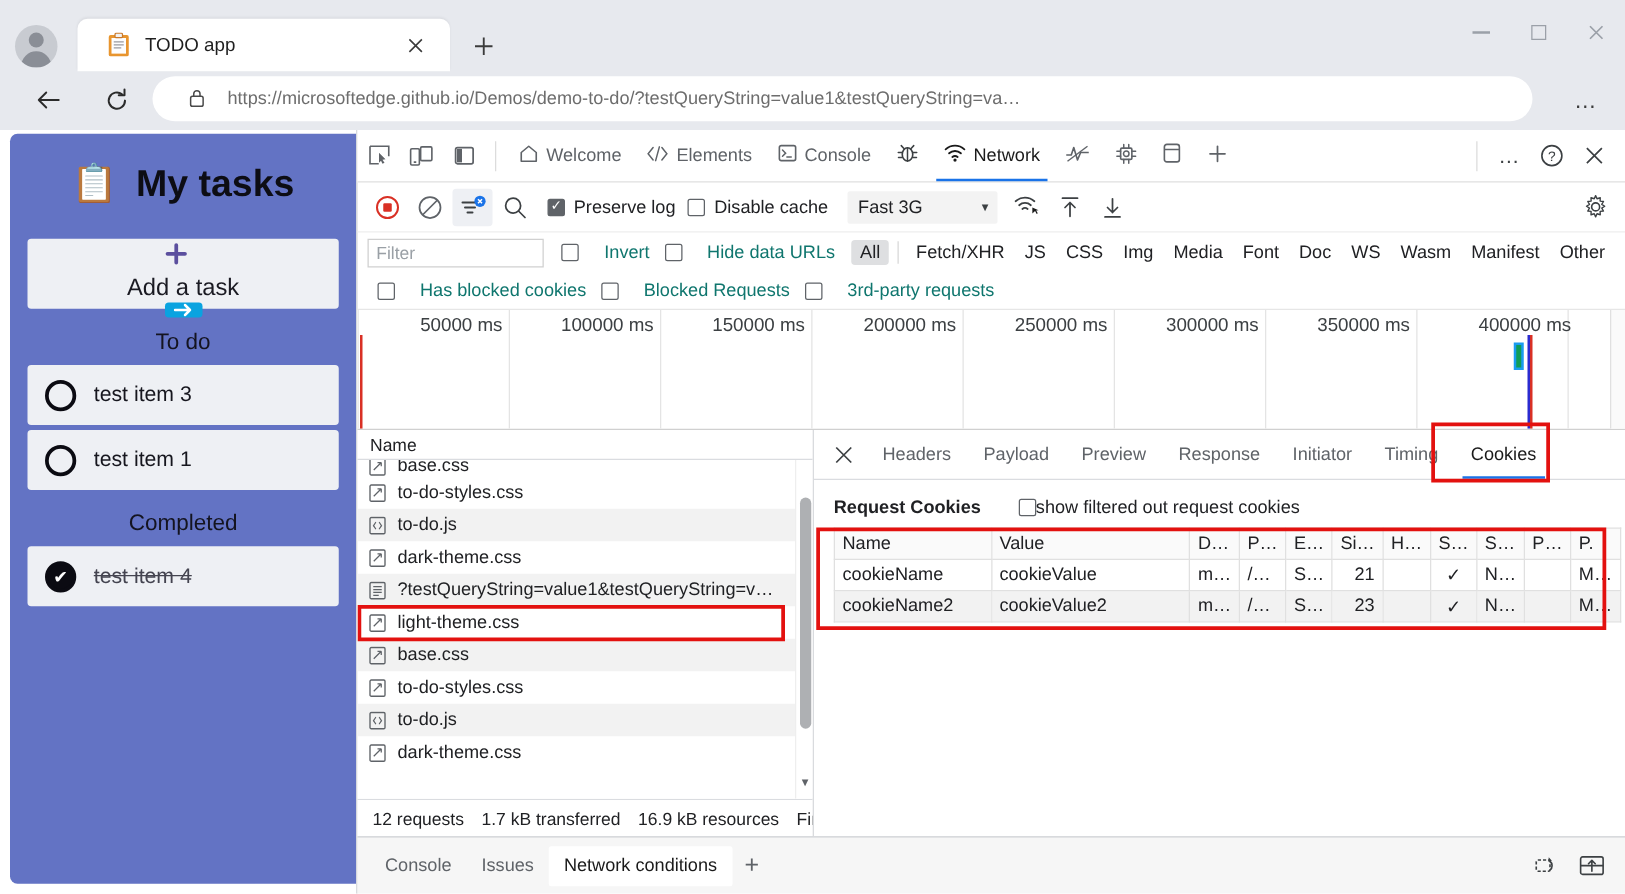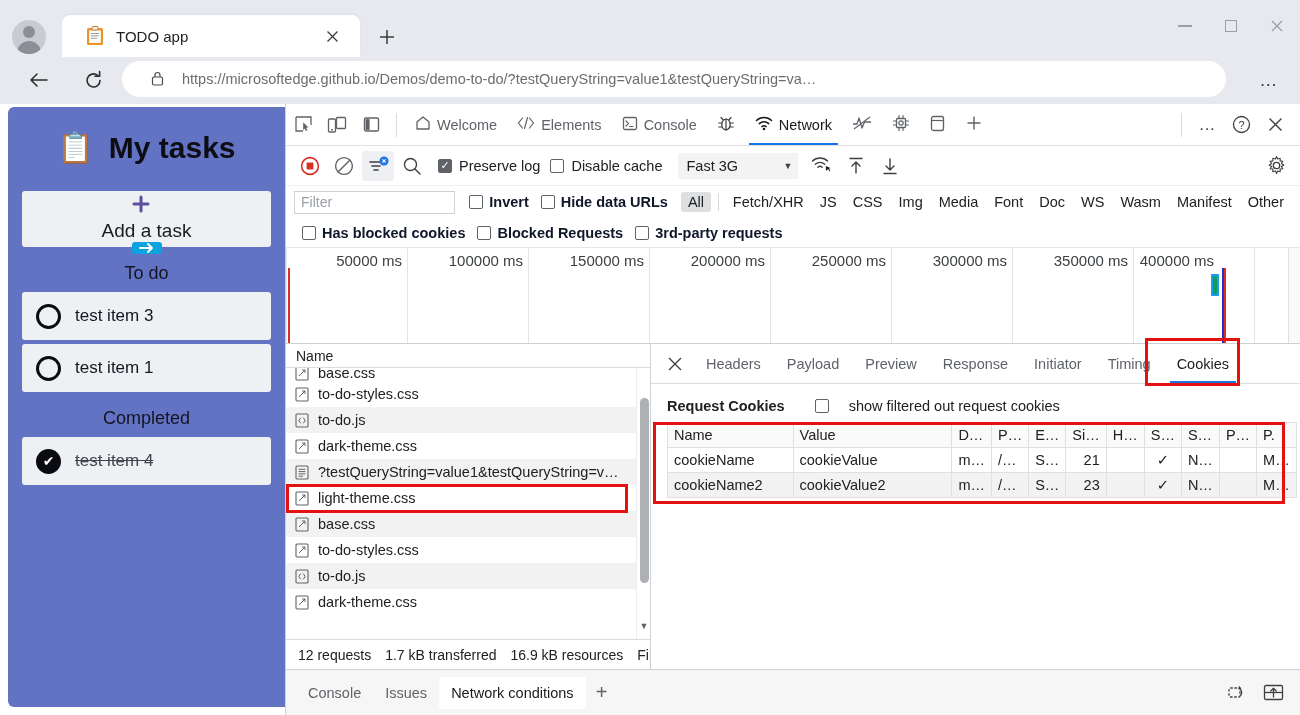--- a/index.html
+++ b/index.html
@@ -205,21 +205,21 @@
 
   .dt-filterbar {
     height: 32px; display: flex; align-items: center; padding: 0 8px;
     gap: 0; flex: none;
   }
   .filter-input {
     width: 200px; height: 23px; border: 1px solid #d0d0d0; background: #fff;
     font-size: 14px; color: #9aa0a6; padding: 0 6px; display: flex;
     align-items: center; margin-right: 14px;
   }
-  .fchk { display: flex; align-items: center; gap: 6px; font-size: 14.5px; color: #0f172a; margin-right: 12px; white-space: nowrap; font-weight: bold; }
+  .fchk { display: flex; align-items: center; gap: 20px; font-size: 14.5px; color: #0f766e; margin-right: 12px; white-space: nowrap; }
   .ftype {
     font-size: 14.5px; color: #202124; padding: 2px 7px; border-radius: 3px;
     margin: 0 1px; white-space: nowrap;
   }
   .ftype.sel { background: #dedfe1; }
   .fdiv { width: 1px; height: 18px; background: #d8d8d8; margin: 0 6px; }
 
   .dt-filterbar2 {
     height: 30px; display: flex; align-items: center; padding: 0 16px;
     gap: 0; flex: none; border-bottom: 1px solid #e6e6e6;
@@ -310,21 +310,21 @@
     font-size: 14.5px; color: #5f6368; position: relative;
   }
   .dtab.active { color: #1a1a1a; }
   .dtab.active::after {
     content: ""; position: absolute; left: 6px; right: 6px; bottom: 0;
     height: 2.5px; background: #1a73e8;
   }
   .detail-body { flex: 1; padding: 14px 16px; position: relative; min-height: 0; }
   .cookie-title-row { display: flex; align-items: center; gap: 30px; margin-bottom: 8px; }
   .cookie-title { font-size: 14.5px; font-weight: bold; color: #202124; }
-  .cookie-filter-chk { display: flex; align-items: center; gap: 20px; font-size: 14.5px; color: #202124; }
+  .cookie-filter-chk { display: flex; align-items: center; gap: 0; font-size: 14.5px; color: #202124; }
   .ck-table { width: 630px; border-collapse: collapse; font-size: 14.5px; color: #202124; }
   .ck-table th, .ck-table td {
     border: 1px solid #e0e0e0; padding: 2px 6px; text-align: left;
     font-weight: normal; height: 25px; white-space: nowrap; overflow: hidden;
   }
   .ck-table thead th { background: #fafafa; }
   .ck-table tbody tr.odd td { background: #ffffff; }
   .ck-table tbody tr.even td { background: #f2f2f2; }
   .ck-num { text-align: right !important; }
   .ck-center { text-align: center !important; }
@@ -683,21 +683,21 @@
         <div class="ov-tick" style="left:847px;"></div>
         <div class="ov-tick" style="left:968px;"></div>
 
         <div class="ov-label" style="left:121px;">50000 ms</div>
         <div class="ov-label" style="left:242px;">100000 ms</div>
         <div class="ov-label" style="left:363px;">150000 ms</div>
         <div class="ov-label" style="left:484px;">200000 ms</div>
         <div class="ov-label" style="left:605px;">250000 ms</div>
         <div class="ov-label" style="left:726px;">300000 ms</div>
         <div class="ov-label" style="left:847px;">350000 ms</div>
-        <div class="ov-label" style="left:933px;">400000 ms</div>
+        <div class="ov-label" style="left:976px;">400000 ms</div>
 
         <div class="ov-red-line" style="left:2px;"></div>
         <div class="ov-blue-line" style="left:936px;"></div>
         <div class="ov-red-line" style="left:938px;"></div>
         <div class="ov-bar" style="left:925px;">
             <span class="inner"></span>
           </div>
       </div>
       <div class="ov-scroll-right"></div>
     </div>

